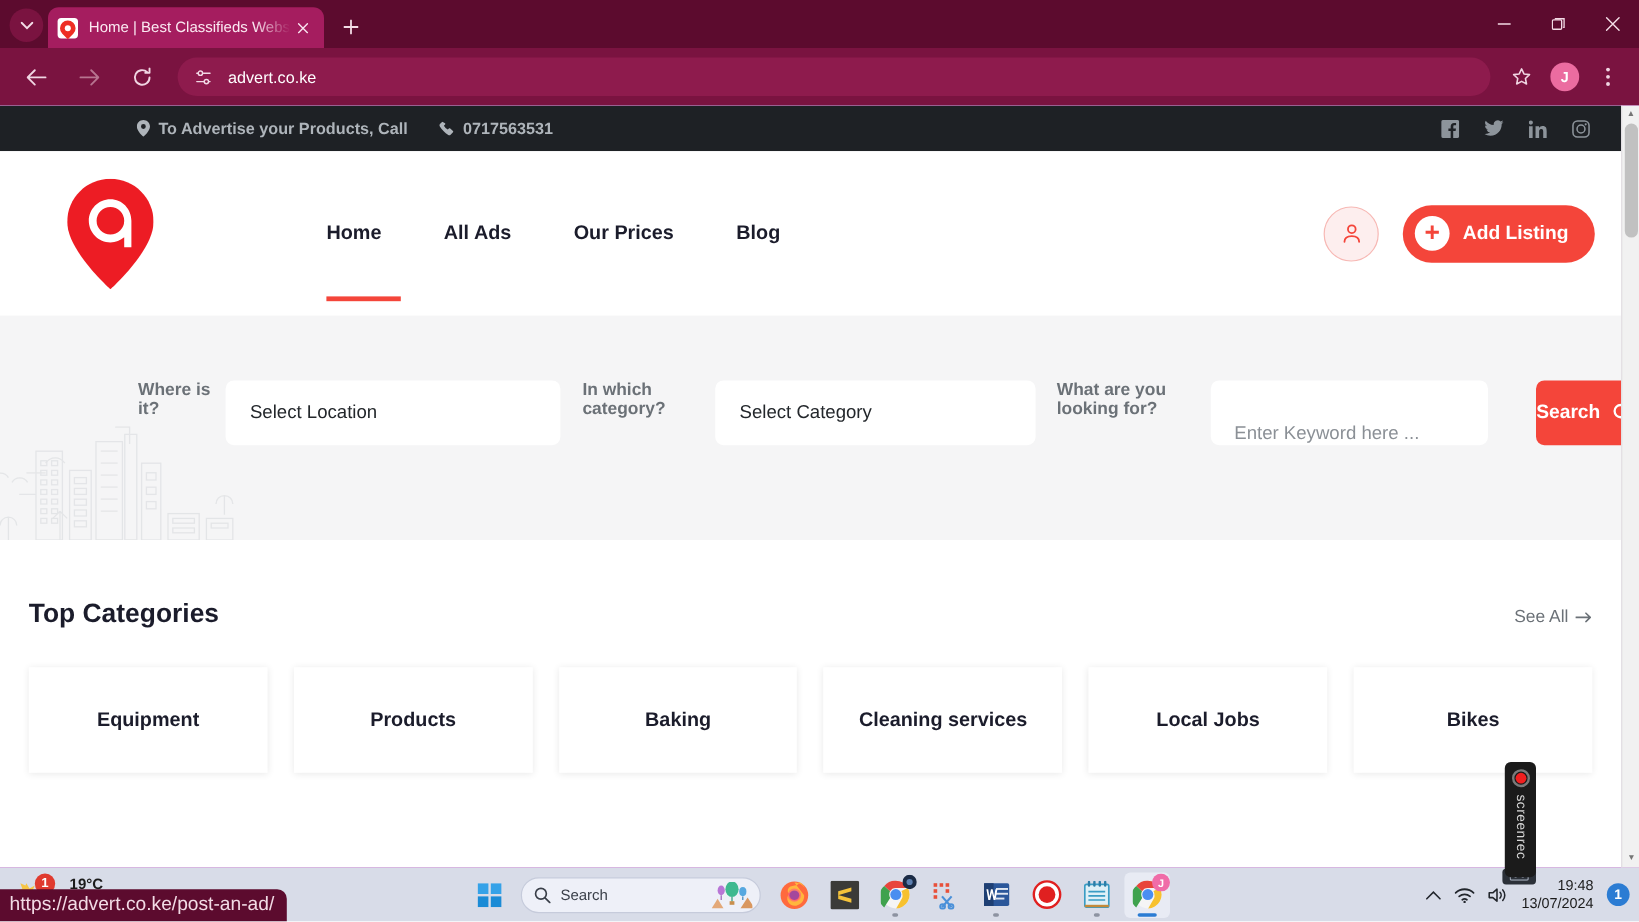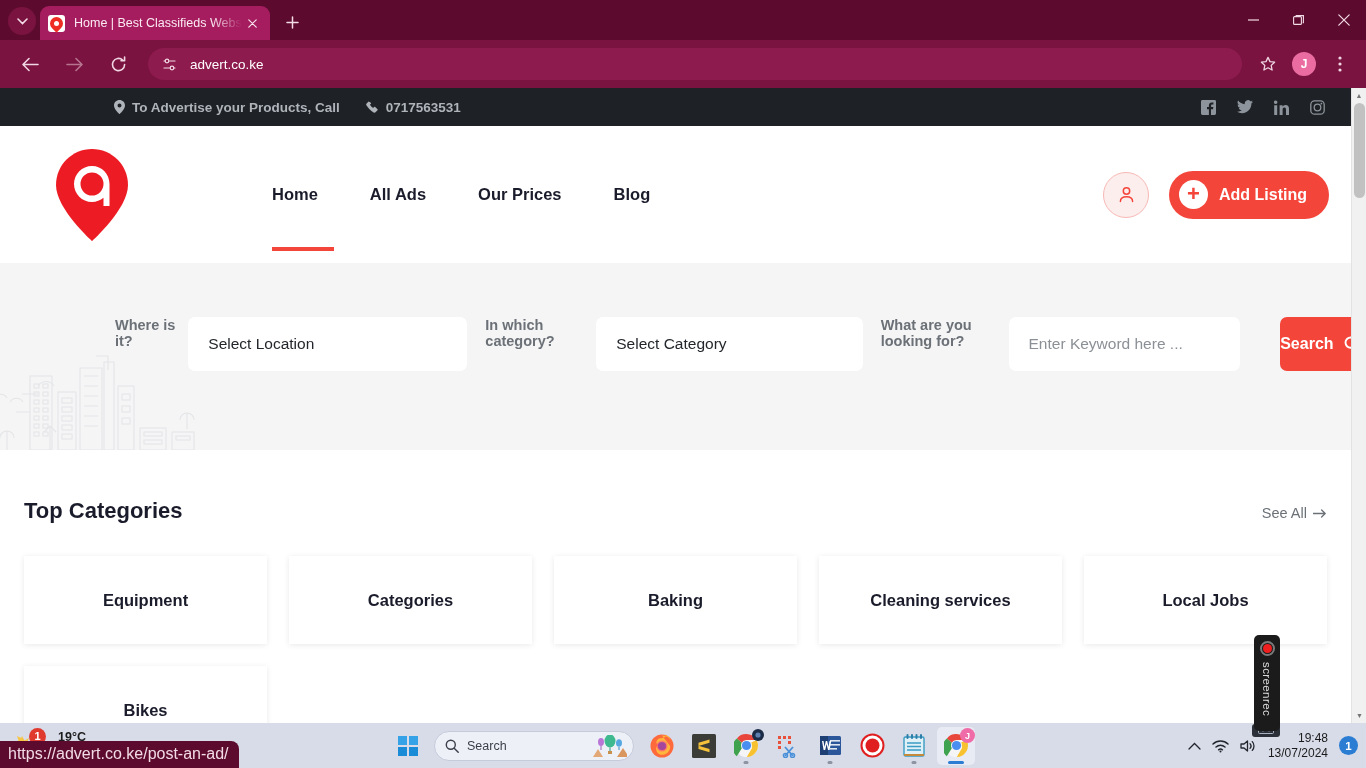--- a/index.html
+++ b/index.html
@@ -173,41 +173,41 @@
   }
   .field-group { display: flex; }
   .field-label {
     font-size: 14.5px; font-weight: bold; color: #6b7177; margin-bottom: 11px;
   }
   .field-box {
     background: #fff; border-radius: 7px; height: 54px;
     display: flex; align-items: center; padding: 0 20px;
     font-size: 15.5px; color: #23272b;
   }
-  .field-box.ph { color: #8b9096; }
+  .field-box.ph { color: #8b9096; align-items: flex-end; }
   .w-loc { width: 308px; }
   .w-cat { width: 308px; }
   .w-kw  { width: 308px; }
   .search-btn {
     width: 130px; height: 54px; border-radius: 7px; background: #f4453a;
     color: #fff; font-size: 16px; font-weight: bold;
     display: flex; align-items: center; justify-content: center; gap: 10px;
     margin-left: 22px;
   }
 
   
   .cats { padding: 48px 24px 0 24px; }
   .cats-head { display: flex; align-items: baseline; }
   .cats-title { font-size: 22px; font-weight: bold; color: #1b1c2b; }
   .see-all {
     margin-left: auto; font-size: 14.5px; color: #6b7177;
     display: flex; align-items: center; gap: 6px;
   }
   .cat-grid {
-    margin-top: 32px; display: grid; grid-template-columns: repeat(5, 1fr);
+    margin-top: 32px; display: grid; grid-template-columns: repeat(6, 1fr);
     gap: 22px;
   }
   .cat-card {
     height: 88px; background: #fff; box-shadow: 0 1px 6px rgba(0,0,0,.09);
     display: flex; align-items: center; justify-content: center;
     font-size: 16.5px; font-weight: bold; color: #1b1c2b; text-align: center;
   }
 
   
   .pscroll {
@@ -556,21 +556,21 @@
             <svg width="14" height="9" viewBox="0 0 14 9" fill="none">
                 <path d="M0 4.5h12M8.6 1l3.6 3.5-3.6 3.5" stroke="currentColor" stroke-width="1.3" stroke-linecap="round" stroke-linejoin="round"></path>
               </svg>
           </span>
         </div>
         <div class="cat-grid">
           <div class="cat-card">
               <span>Equipment</span>
             </div>
           <div class="cat-card">
-              <span>Categories</span>
+              <span>Products</span>
             </div>
           <div class="cat-card">
               <span>Baking</span>
             </div>
           <div class="cat-card">
               <span>Cleaning services</span>
             </div>
           <div class="cat-card">
               <span>Local Jobs</span>
             </div>

